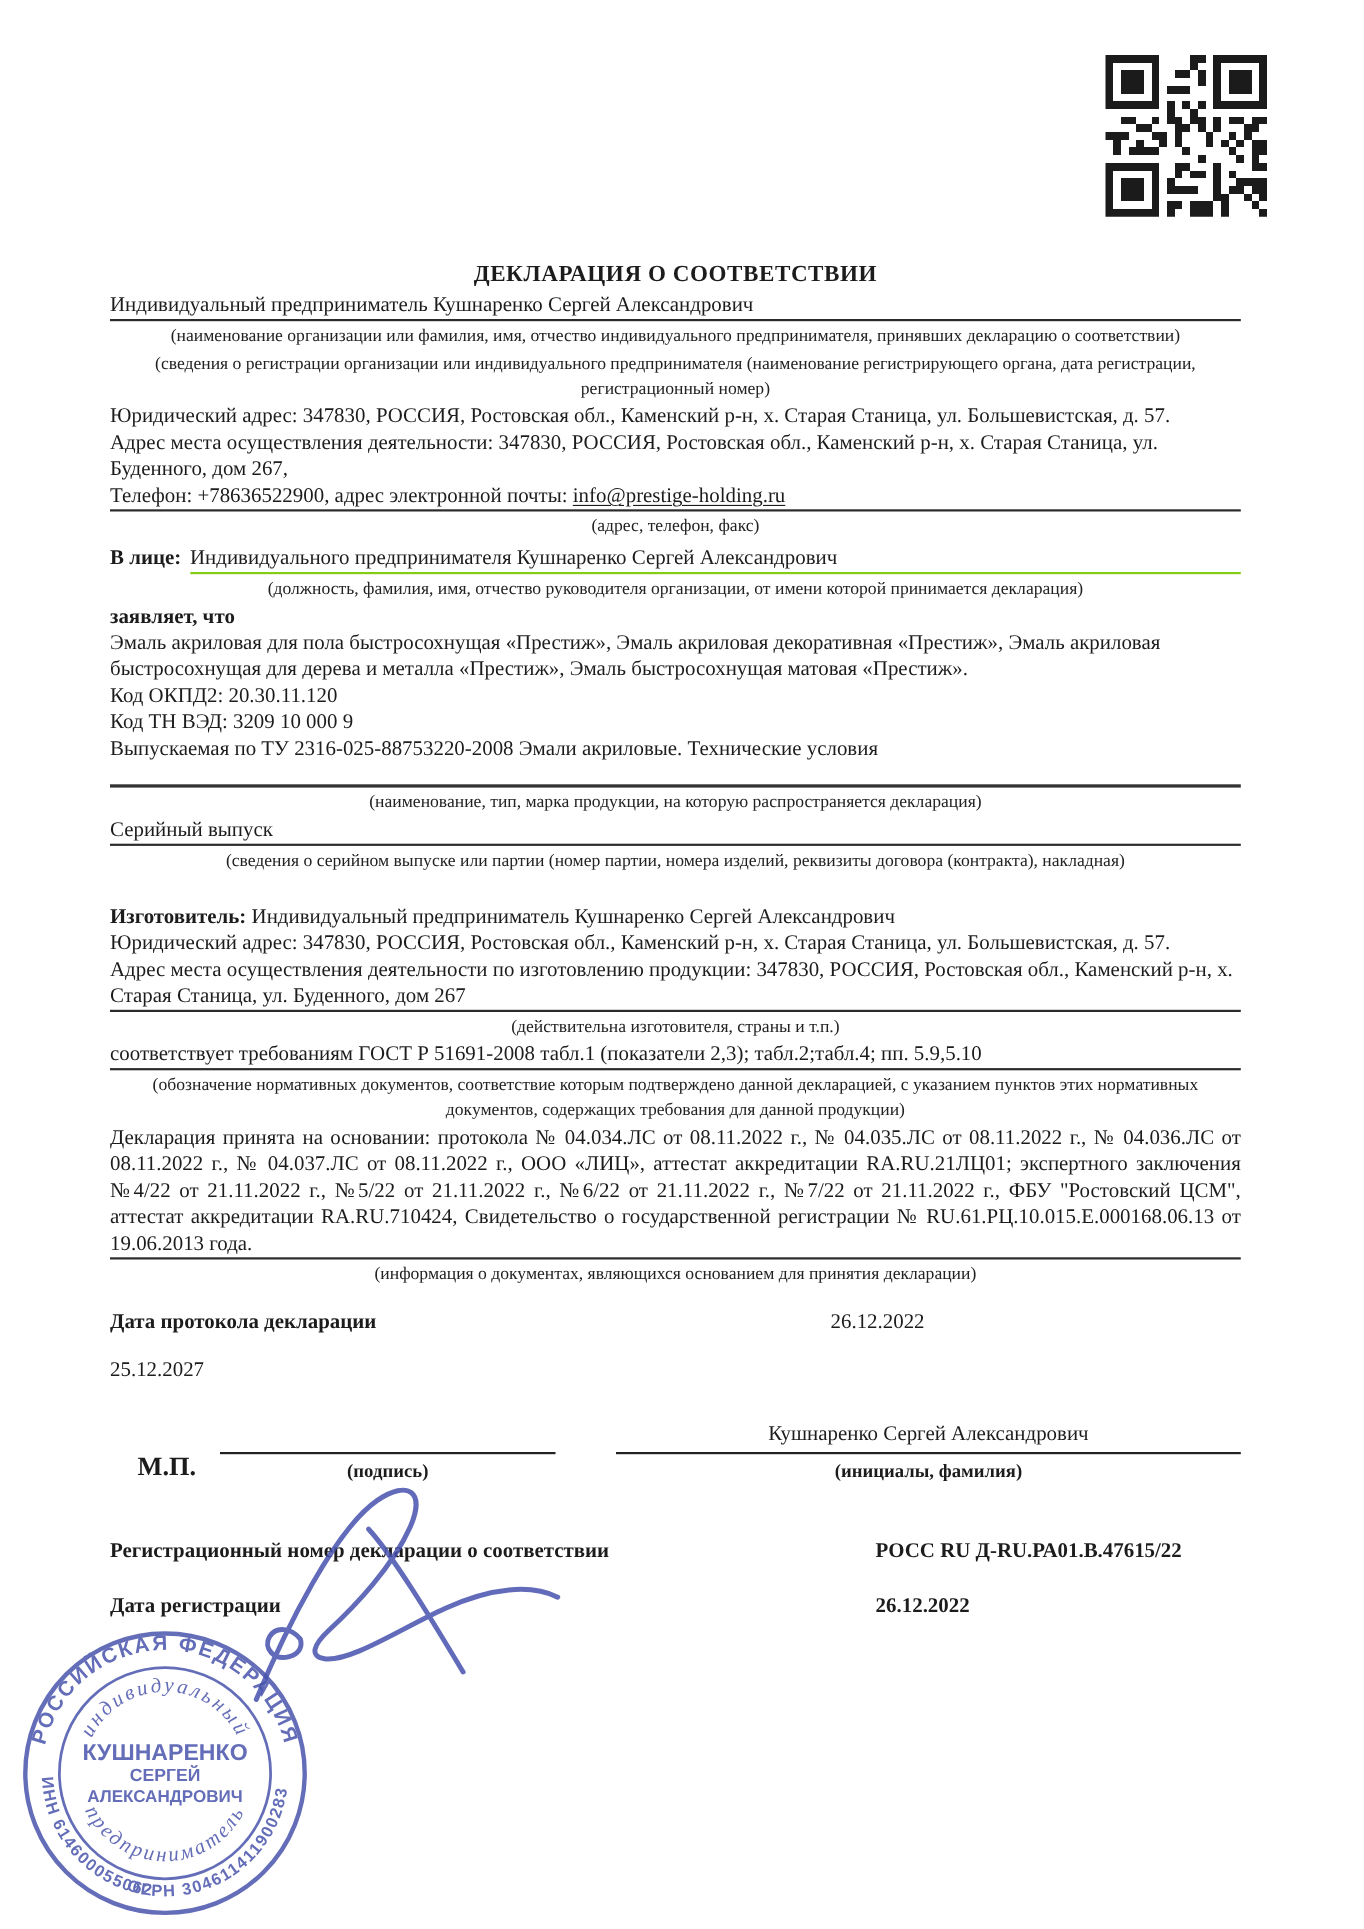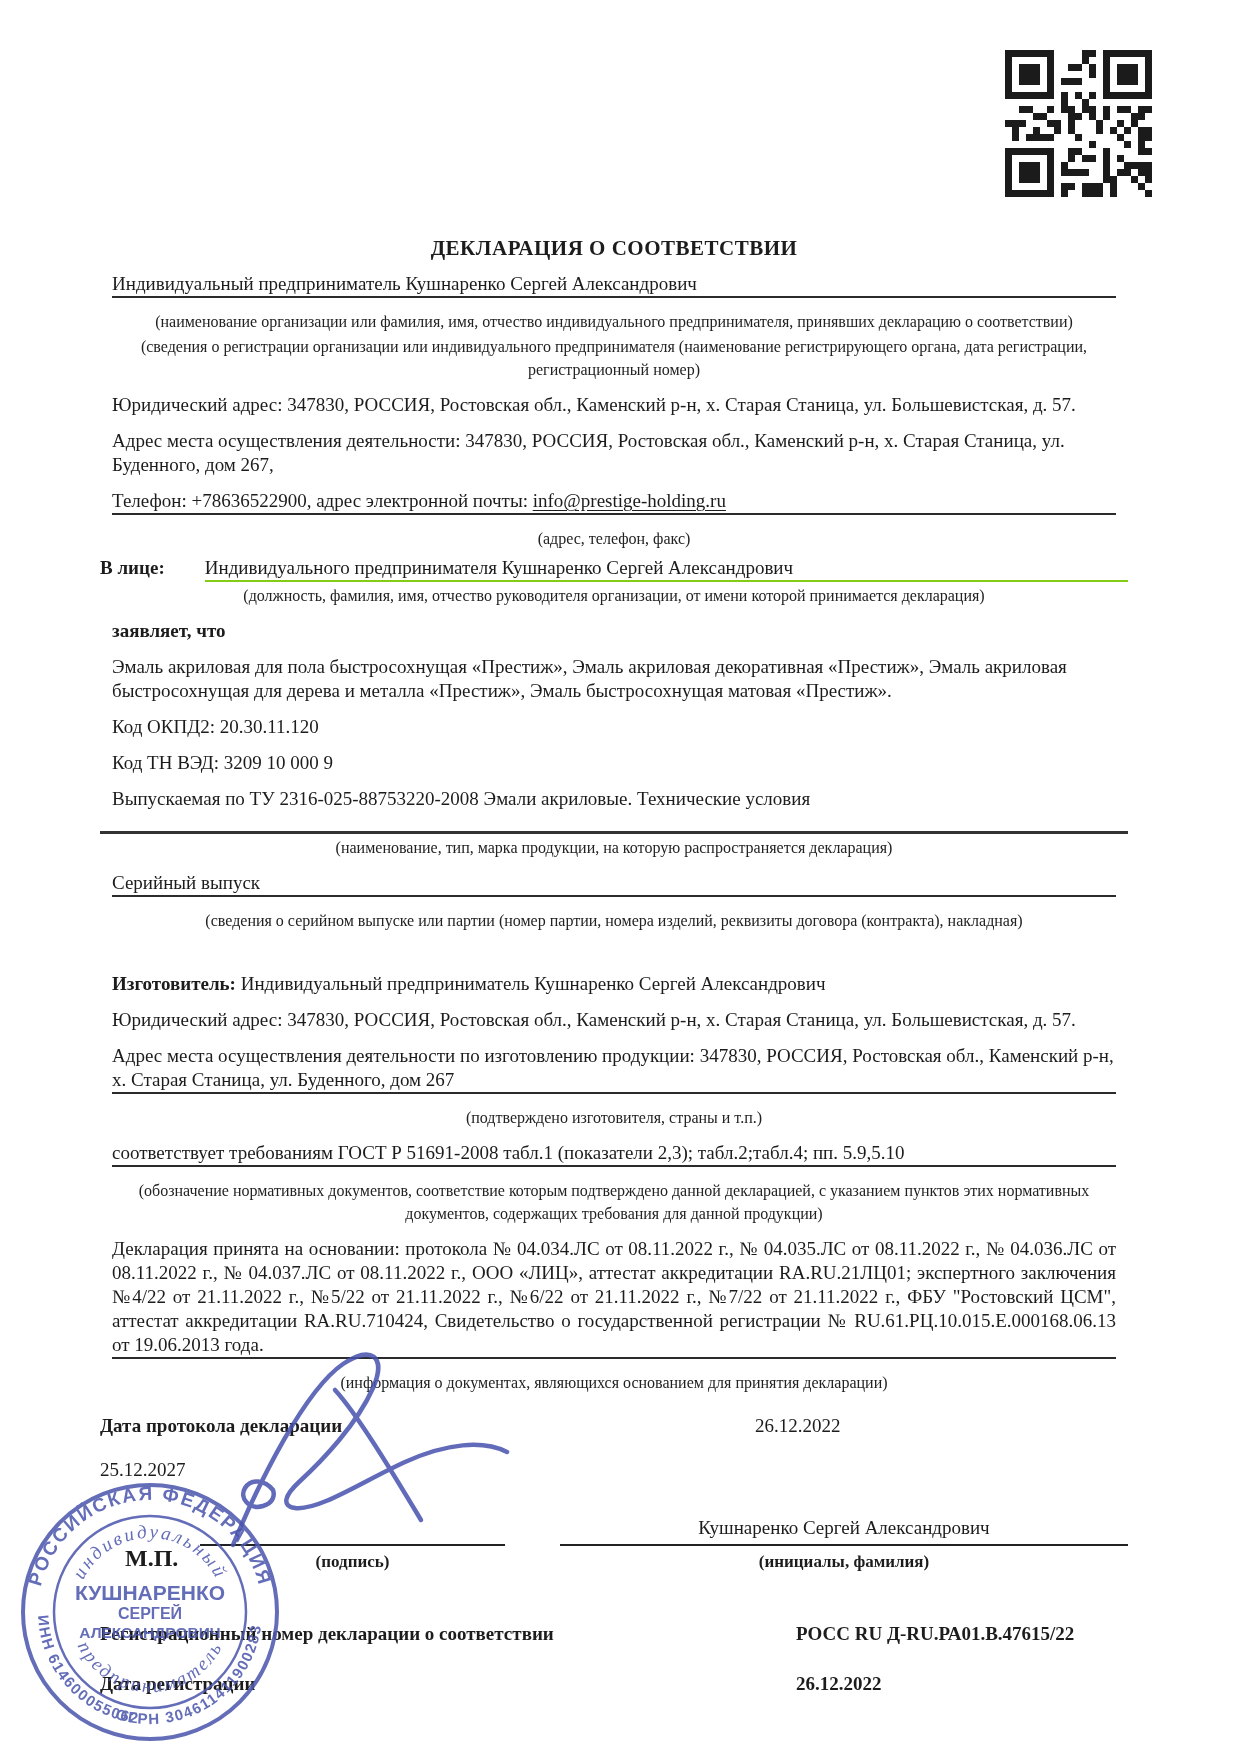--- a/index.html
+++ b/index.html
@@ -4,21 +4,21 @@
 <style>
   html,body{margin:0;padding:0;background:#ffffff;}
   body{width:1240px;height:1754px;position:relative;overflow:hidden;
        font-family:"Liberation Serif","DejaVu Serif",serif;color:#1c1c1c;}
   .page{position:absolute;inset:0;background:#fff;}
   .doc{position:absolute;left:100px;right:112px;top:236px;font-size:19px;line-height:24px;}
 
   .title{text-align:center;font-weight:bold;font-size:21px;letter-spacing:.5px;margin:0 0 6px 0;}
   .u-block{border-bottom:2px solid #2b2b2b;}
   .caption{font-size:16px;line-height:23px;text-align:center;color:#222;margin:2px 0 2px 0;}
-  .line{margin:12px;}
+  .line{margin:0;}
   .b{font-weight:bold;}
   .email{text-decoration:underline;text-underline-offset:3px;}
   .flexrow{display:flex;align-items:baseline;}
   .flexrow .lbl{font-weight:bold;white-space:nowrap;margin-right:8px;}
   .flexrow .val{flex:1;border-bottom:2px solid #84cc16;}
   .rule-thick{border-bottom:3px solid #333;height:0;margin-top:20px;}
   .just{text-align:justify;} .gap26{height:26px;}
 
   .kv{display:grid;grid-template-columns:655px 1fr;align-items:baseline;margin-top:20px;}
   .kv .k{font-weight:bold;}
@@ -259,21 +259,21 @@
     <div class="line u-block">Индивидуальный предприниматель Кушнаренко Сергей Александрович</div>
     <div class="caption">(наименование организации или фамилия, имя, отчество индивидуального предпринимателя, принявших декларацию о соответствии)</div>
 
     <div class="caption">(сведения о регистрации организации или индивидуального предпринимателя (наименование регистрирующего органа, дата регистрации, регистрационный номер)</div>
 
     <div class="line">Юридический адрес: 347830, РОССИЯ, Ростовская обл., Каменский р-н, х. Старая Станица, ул. Большевистская, д. 57.</div>
     <div class="line">Адрес места осуществления деятельности: 347830, РОССИЯ, Ростовская обл., Каменский р-н, х. Старая Станица, ул. Буденного, дом 267,</div>
     <div class="line u-block"><span>Телефон: +78636522900, адрес электронной почты: </span><span class="email">info@prestige-holding.ru</span></div>
     <div class="caption">(адрес, телефон, факс)</div>
 
-    <div class="flexrow" style="margin-top:6px;gap:32px;">
+    <div class="flexrow" style="margin-top:6px;">
       <span class="lbl">В лице:</span>
       <span class="val">Индивидуального предпринимателя Кушнаренко Сергей Александрович</span>
     </div>
     <div class="caption">(должность, фамилия, имя, отчество руководителя организации, от имени которой принимается декларация)</div>
 
     <div class="line b">заявляет, что</div>
     <div class="line">Эмаль акриловая для пола быстросохнущая «Престиж», Эмаль акриловая декоративная «Престиж», Эмаль акриловая быстросохнущая для дерева и металла «Престиж», Эмаль быстросохнущая матовая «Престиж».</div>
     <div class="line">Код ОКПД2: 20.30.11.120</div>
     <div class="line">Код ТН ВЭД: 3209 10 000 9</div>
     <div class="line">Выпускаемая по ТУ 2316-025-88753220-2008 Эмали акриловые. Технические условия</div>
@@ -282,21 +282,21 @@
     <div class="caption">(наименование, тип, марка продукции, на которую распространяется декларация)</div>
 
     <div class="line u-block">Серийный выпуск</div>
     <div class="caption">(сведения о серийном выпуске или партии (номер партии, номера изделий, реквизиты договора (контракта), накладная)</div>
 
     <div class="gap26"></div>
 
     <div class="line"><span class="b">Изготовитель:</span> <span>Индивидуальный предприниматель Кушнаренко Сергей Александрович</span></div>
     <div class="line">Юридический адрес: 347830, РОССИЯ, Ростовская обл., Каменский р-н, х. Старая Станица, ул. Большевистская, д. 57.</div>
     <div class="line u-block">Адрес места осуществления деятельности по изготовлению продукции: 347830, РОССИЯ, Ростовская обл., Каменский р-н, х. Старая Станица, ул. Буденного, дом 267</div>
-    <div class="caption">(подтверждено изготовителя, страны и т.п.)</div>
+    <div class="caption">(действительна изготовителя, страны и т.п.)</div>
 
     <div class="line u-block">соответствует требованиям ГОСТ Р 51691-2008 табл.1 (показатели 2,3); табл.2;табл.4; пп. 5.9,5.10</div>
     <div class="caption">(обозначение нормативных документов, соответствие которым подтверждено данной декларацией, с указанием пунктов этих нормативных документов, содержащих требования для данной продукции)</div>
 
     <div class="line just u-block">Декларация принята на основании: протокола № 04.034.ЛС от 08.11.2022 г., № 04.035.ЛС от 08.11.2022 г., № 04.036.ЛС от 08.11.2022 г., № 04.037.ЛС от 08.11.2022 г., ООО «ЛИЦ», аттестат аккредитации RA.RU.21ЛЦ01; экспертного заключения №4/22 от 21.11.2022 г., №5/22 от 21.11.2022 г., №6/22 от 21.11.2022 г., №7/22 от 21.11.2022 г., ФБУ "Ростовский ЦСМ", аттестат аккредитации RA.RU.710424, Свидетельство о государственной регистрации № RU.61.РЦ.10.015.Е.000168.06.13 от 19.06.2013 года.</div>
     <div class="caption">(информация о документах, являющихся основанием для принятия декларации)</div>
 
     <div class="kv">
       <span class="k">Дата протокола декларации</span>
       <span class="v">26.12.2022</span>

